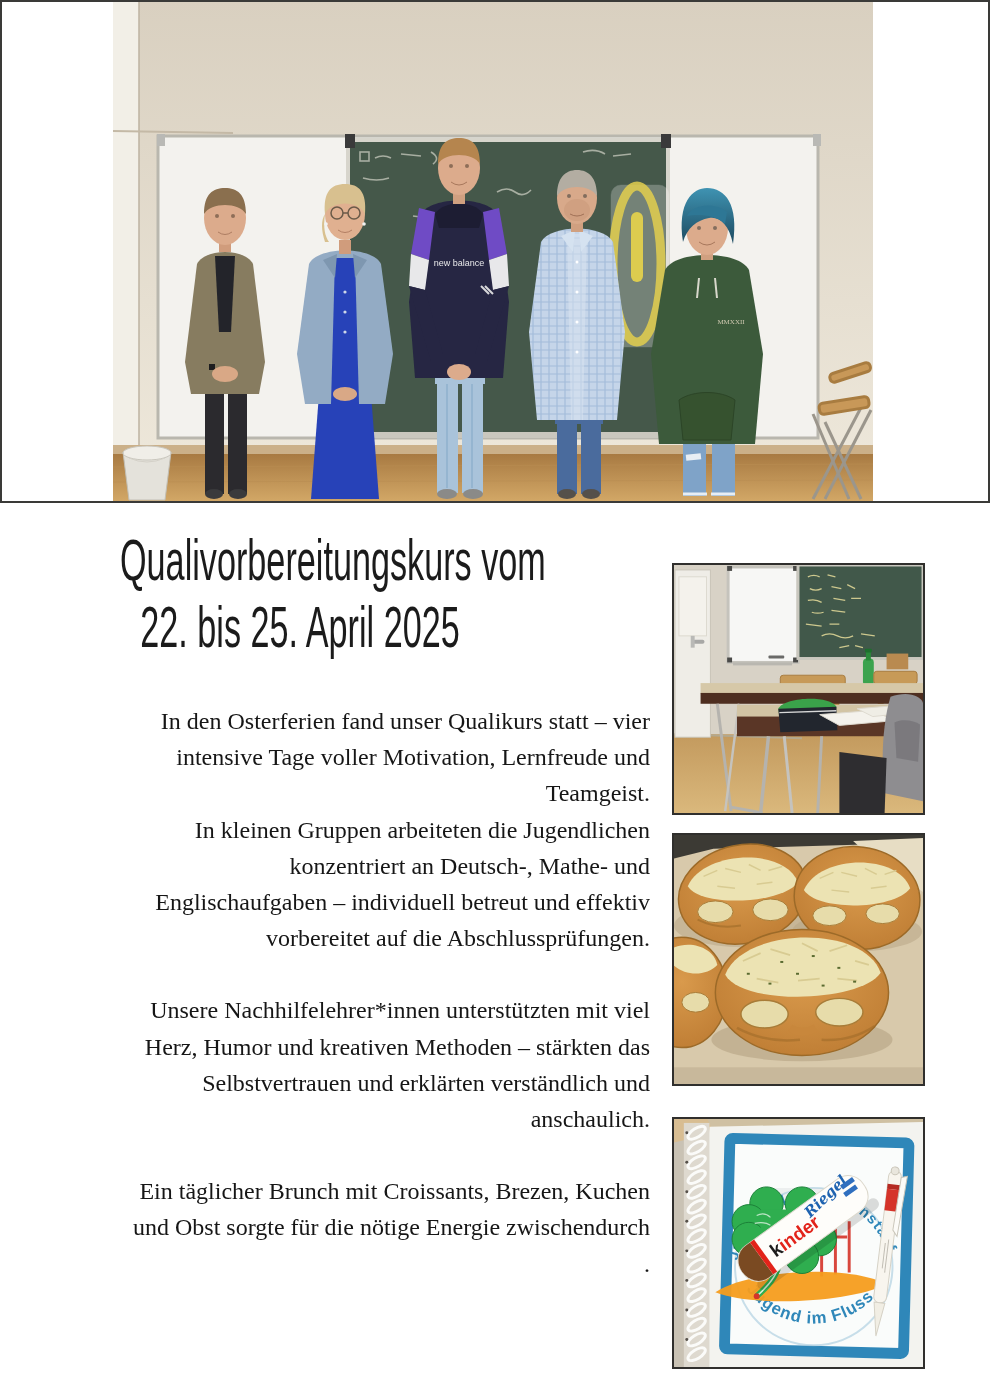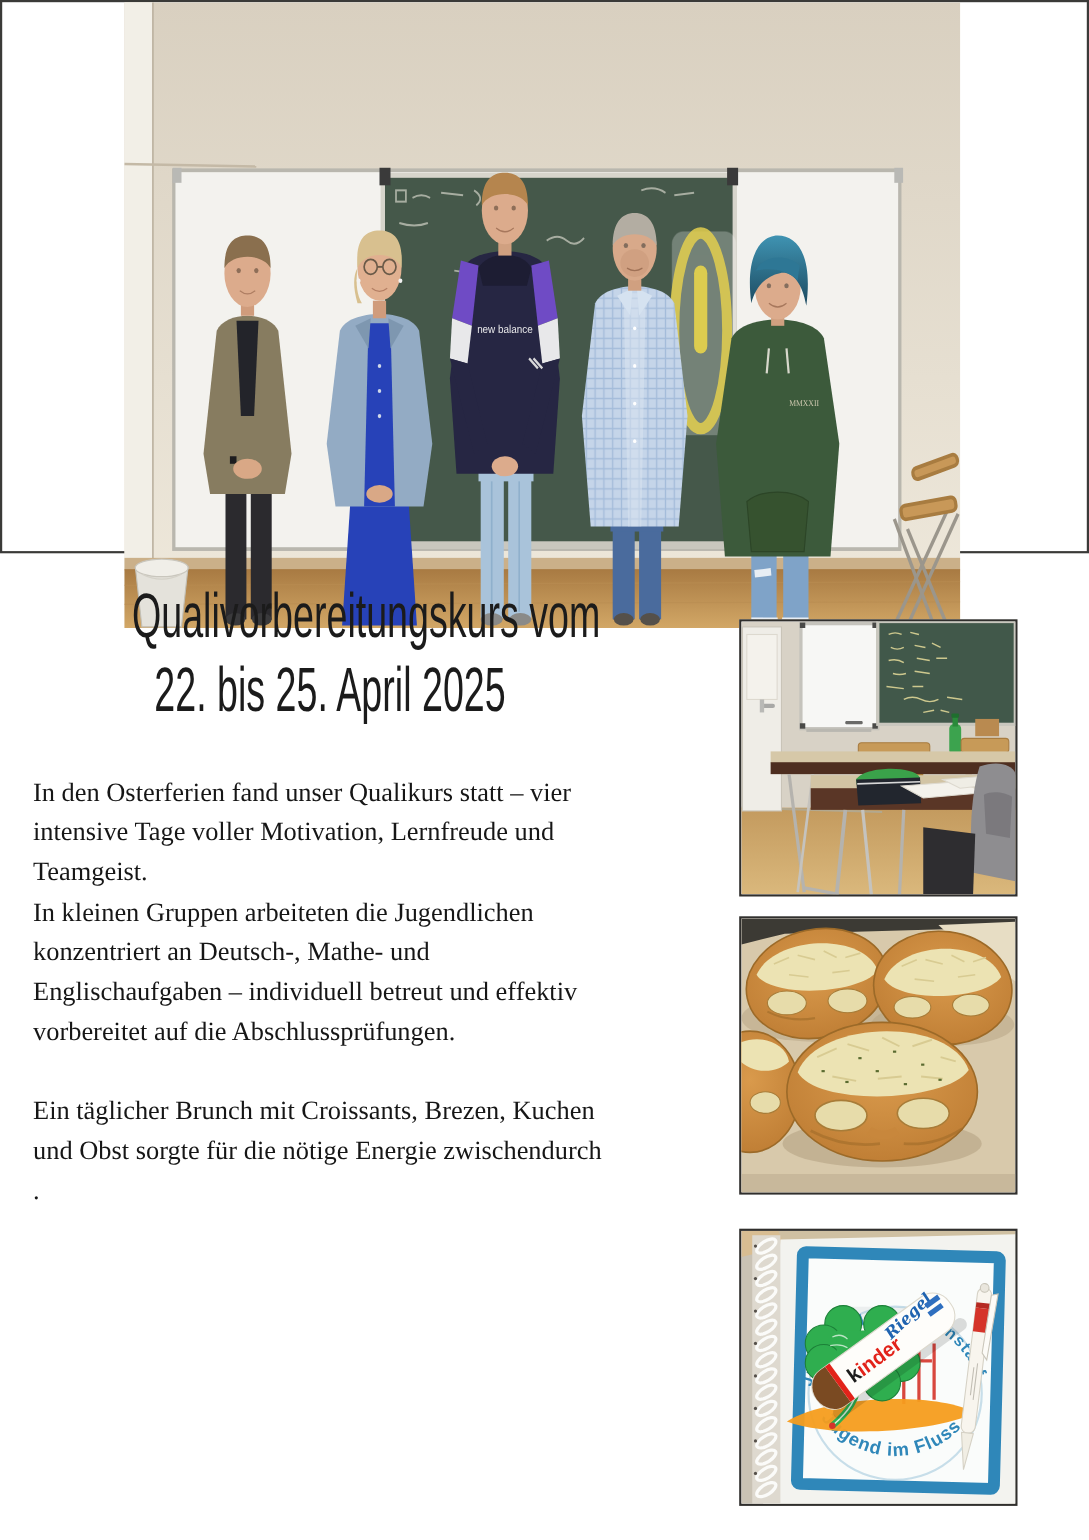--- a/index.html
+++ b/index.html
@@ -1,29 +1,29 @@
 <!DOCTYPE html>
 <html><head>
 <meta charset="utf-8">
 <style>
   html,body{margin:0;padding:0;background:#ffffff;}
   .page{position:relative;width:990px;height:1400px;background:#ffffff;overflow:hidden;
         font-family:"Liberation Serif", serif;}
   
   .photo-frame{position:absolute;top:0;left:0;width:990px;height:503px;
                border:2px solid #3a3a38;box-sizing:border-box;background:#ffffff;}
-  .group-photo{position:absolute;left:111px;top:0;width:760px;height:569px;border-radius:10px;}
+  .group-photo{position:absolute;left:111px;top:0;width:760px;height:499px;border-radius:10px;}
   .group-photo svg{display:block;width:100%;height:100%;}
   
   .title{position:absolute;top:527px;left:0;width:600px;text-align:center;
          font-family:"Liberation Sans", sans-serif;color:#1b1b1b;
          font-size:57px;line-height:67px;font-weight:400;
          transform:scaleX(0.60);transform-origin:300px 0;white-space:nowrap;}
   
-  .bodytext{position:absolute;top:703px;left:30px;width:620px;text-align:left;
+  .bodytext{position:absolute;top:703px;left:30px;width:620px;text-align:right;
             font-size:24px;line-height:36.2px;color:#161616;}
   .para{margin:0 0 36px 0;white-space:pre-line;}
   .para.tight{margin-bottom:0;margin-top:36px;}
   
   .sidephoto{position:absolute;left:672px;width:253px;box-sizing:border-box;
              border:2px solid #302f2d;background:#fff;}
   .sidephoto svg{display:block;width:100%;height:100%;}
   #side1{top:563px;height:252px;}
   #side2{top:833px;height:253px;}
   #side3{top:1117px;height:252px;}
@@ -244,20 +244,24 @@
   </div>
 
   <div class="bodytext">
     <p class="para">In den Osterferien fand unser Qualikurs statt – vier
 intensive Tage voller Motivation, Lernfreude und
 Teamgeist.
 In kleinen Gruppen arbeiteten die Jugendlichen
 konzentriert an Deutsch-, Mathe- und
 Englischaufgaben – individuell betreut und effektiv
 vorbereitet auf die Abschlussprüfungen.</p>
+    <p class="para">Unsere Nachhilfelehrer*innen unterstützten mit viel
+Herz, Humor und kreativen Methoden – stärkten das
+Selbstvertrauen und erklärten verständlich und
+anschaulich.</p>
     <p class="para tight">Ein täglicher Brunch mit Croissants, Brezen, Kuchen
 und Obst sorgte für die nötige Energie zwischendurch
 .</p>
   </div>
 
   <div class="sidephoto" id="side1">
     <svg viewBox="0 0 253 252" preserveAspectRatio="none">
       <defs>
         <linearGradient id="c-floor" x1="0" y1="0" x2="0" y2="1">
           <stop offset="0" stop-color="#c39a5e"></stop>

